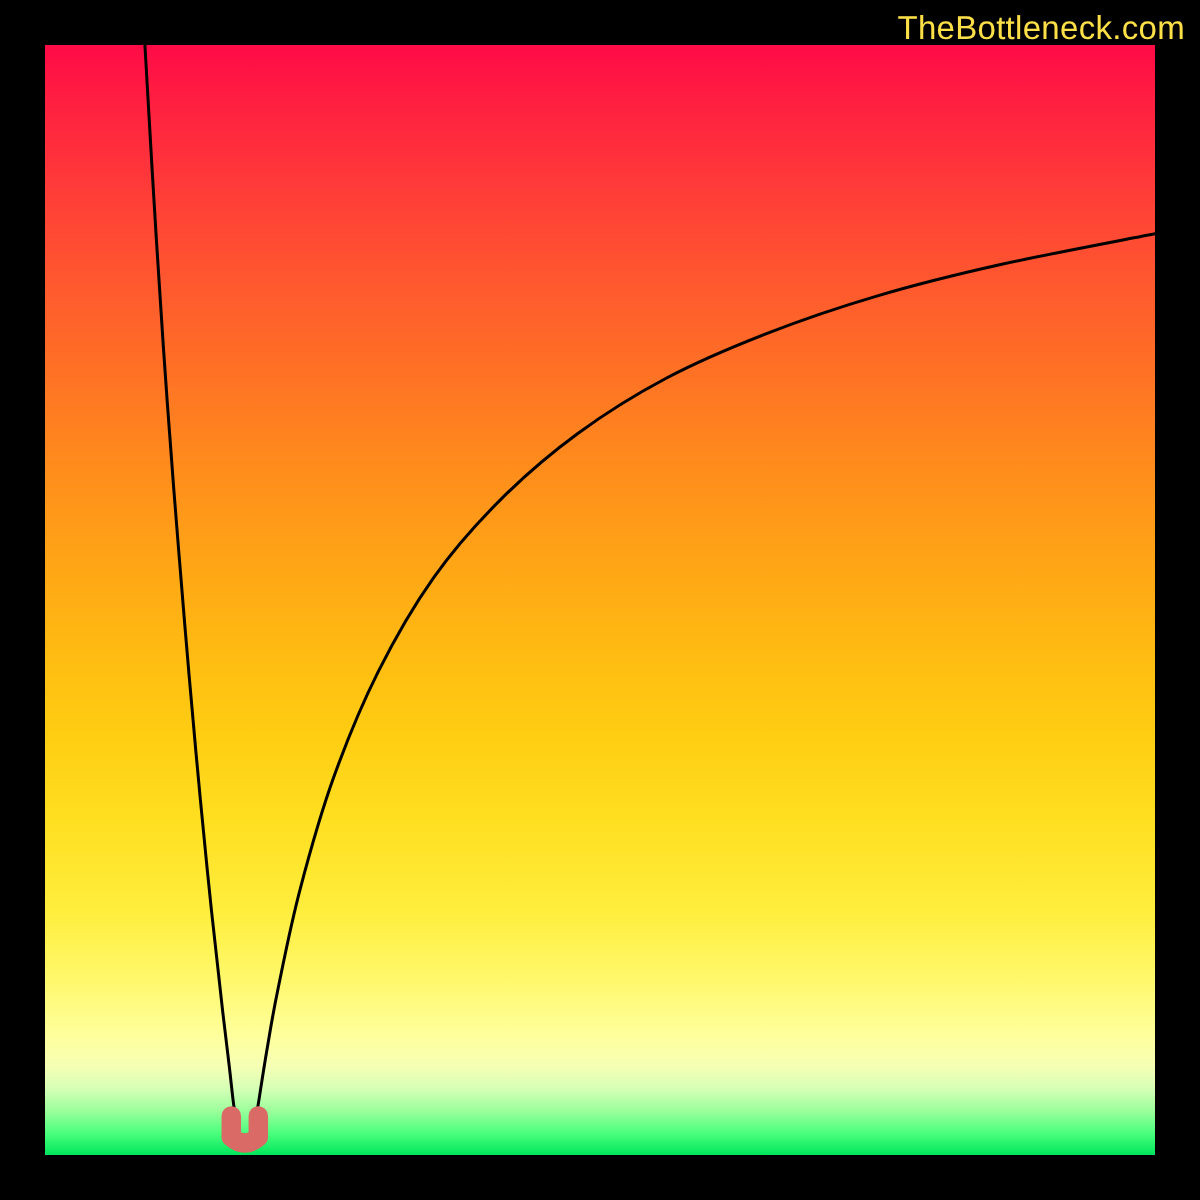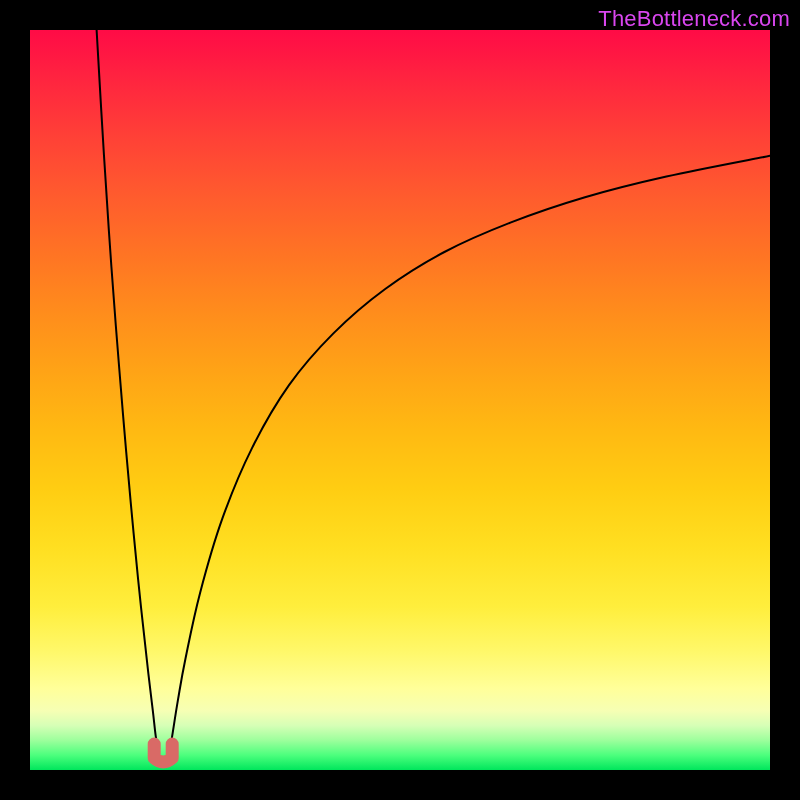--- a/index.html
+++ b/index.html
@@ -52,21 +52,21 @@
     );
   }
   .curves {
     position: absolute;
     inset: 0;
   }
   .watermark {
     position: absolute;
     top: 6px;
     right: 10px;
-    color: #d946ef;
+    color: #fde047;
     font-size: 22px;
     letter-spacing: 0.2px;
     user-select: none;
   }
 </style>
 </head>
 <body>
 
 <div class="stage">
 

